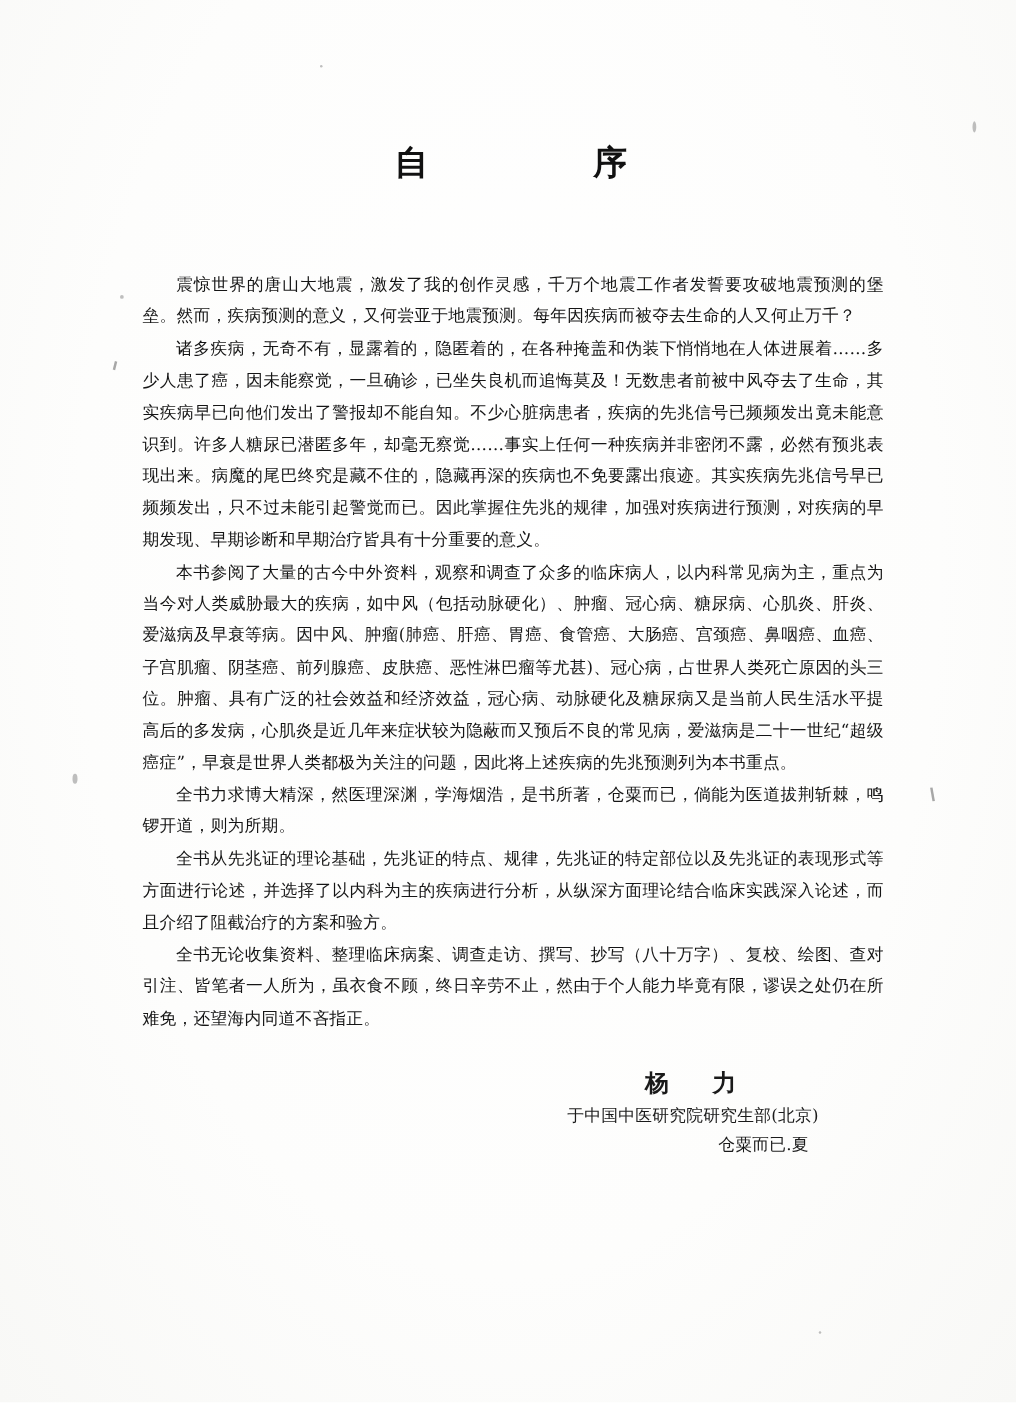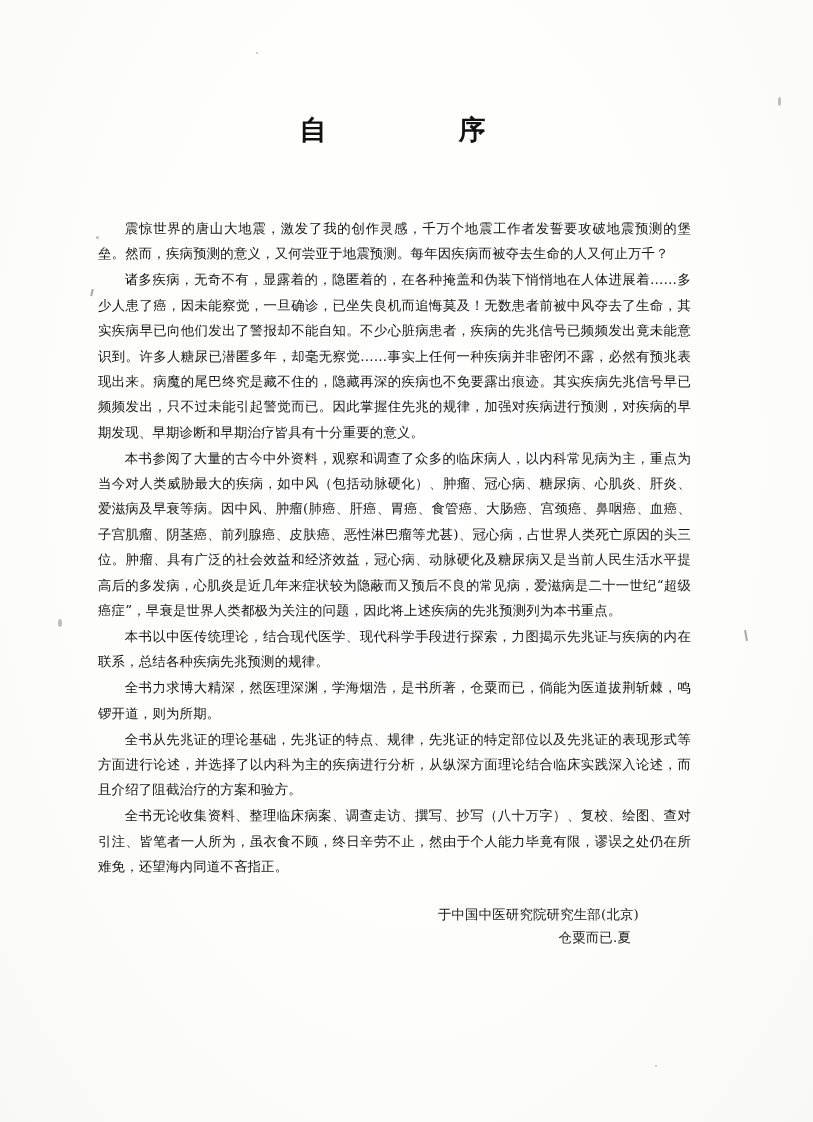--- a/index.html
+++ b/index.html
@@ -19,21 +19,21 @@
   
   .page {
     position: absolute;
     inset: 0;
     background:
       radial-gradient(ellipse at 50% 40%, #ffffff 0%, #fdfdfc 60%, #f8f8f6 100%);
   }
 
   .page-inner {
     position: absolute;
-    left: 56px;
+    left: 72px;
     top: 0;
     width: 673px;
     height: 1122px;
   }
 
   .doc-title {
     margin-top: 112px;
     text-align: center;
     font-size: 27px;
     letter-spacing: 26px;
@@ -100,26 +100,26 @@
 
 <div class="page">
   <div class="page-inner">
 
     <div class="doc-title">自　　序</div>
 
     <div class="body-text">
       <p class="para">震惊世界的唐山大地震，激发了我的创作灵感，千万个地震工作者发誓要攻破地震预测的堡垒。然而，疾病预测的意义，又何尝亚于地震预测。每年因疾病而被夺去生命的人又何止万千？</p>
       <p class="para">诸多疾病，无奇不有，显露着的，隐匿着的，在各种掩盖和伪装下悄悄地在人体进展着……多少人患了癌，因未能察觉，一旦确诊，已坐失良机而追悔莫及！无数患者前被中风夺去了生命，其实疾病早已向他们发出了警报却不能自知。不少心脏病患者，疾病的先兆信号已频频发出竟未能意识到。许多人糖尿已潜匿多年，却毫无察觉……事实上任何一种疾病并非密闭不露，必然有预兆表现出来。病魔的尾巴终究是藏不住的，隐藏再深的疾病也不免要露出痕迹。其实疾病先兆信号早已频频发出，只不过未能引起警觉而已。因此掌握住先兆的规律，加强对疾病进行预测，对疾病的早期发现、早期诊断和早期治疗皆具有十分重要的意义。</p>
       <p class="para">本书参阅了大量的古今中外资料，观察和调查了众多的临床病人，以内科常见病为主，重点为当今对人类威胁最大的疾病，如中风（包括动脉硬化）、肿瘤、冠心病、糖尿病、心肌炎、肝炎、爱滋病及早衰等病。因中风、肿瘤(肺癌、肝癌、胃癌、食管癌、大肠癌、宫颈癌、鼻咽癌、血癌、子宫肌瘤、阴茎癌、前列腺癌、皮肤癌、恶性淋巴瘤等尤甚)、冠心病，占世界人类死亡原因的头三位。肿瘤、具有广泛的社会效益和经济效益，冠心病、动脉硬化及糖尿病又是当前人民生活水平提高后的多发病，心肌炎是近几年来症状较为隐蔽而又预后不良的常见病，爱滋病是二十一世纪“超级癌症”，早衰是世界人类都极为关注的问题，因此将上述疾病的先兆预测列为本书重点。</p>
-      <p class="para">本书以中医传统理论，结合现代医学、现代科学手段进行探索，力图揭示先兆证与疾病的内在联系，总结各种疾病先兆预测的规律。</p>
       <p class="para">全书力求博大精深，然医理深渊，学海烟浩，是书所著，仓粟而已，倘能为医道拔荆斩棘，鸣锣开道，则为所期。</p>
       <p class="para">全书从先兆证的理论基础，先兆证的特点、规律，先兆证的特定部位以及先兆证的表现形式等方面进行论述，并选择了以内科为主的疾病进行分析，从纵深方面理论结合临床实践深入论述，而且介绍了阻截治疗的方案和验方。</p>
       <p class="para">全书无论收集资料、整理临床病案、调查走访、撰写、抄写（八十万字）、复校、绘图、查对引注、皆笔者一人所为，虽衣食不顾，终日辛劳不止，然由于个人能力毕竟有限，谬误之处仍在所难免，还望海内同道不吝指正。</p>
 
       <div class="signature-block">
+        <div class="sign-name">杨　力</div>
         <div class="sign-org">于中国中医研究院研究生部(北京)</div>
         <div class="sign-date">仓粟而已.夏</div>
       </div>
     </div>
   </div>
 
   <span class="speck" style="left:778px; top:97px; width:3px; height:9px;"></span>
   <span class="speck" style="left:96px; top:236px; width:3px; height:3px;"></span>
   <span class="mark" style="left:91px; top:289px; width:2px; height:7px; transform:rotate(14deg);"></span>
   <span class="speck" style="left:58px; top:619px; width:4px; height:8px;"></span>

